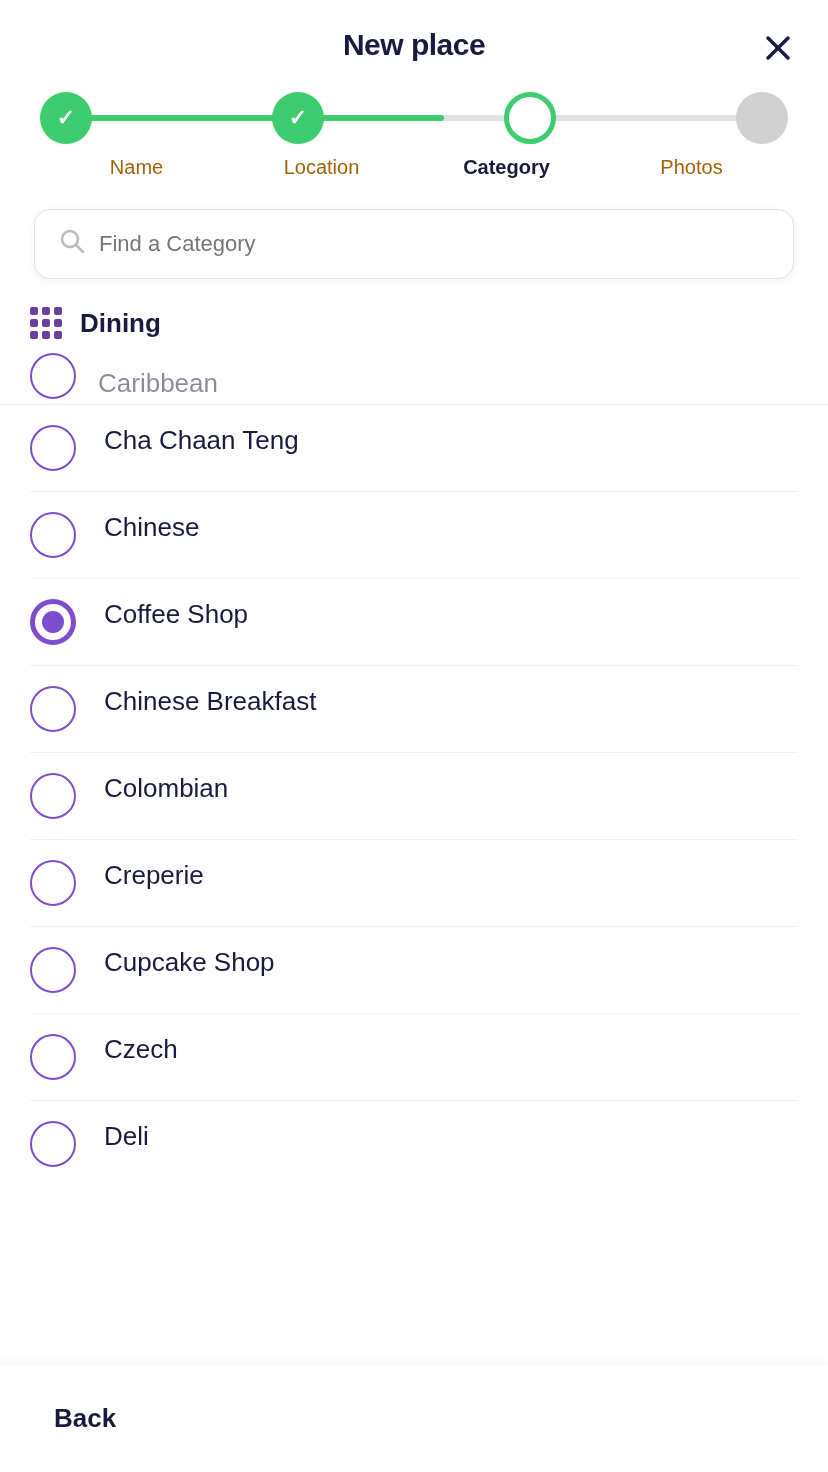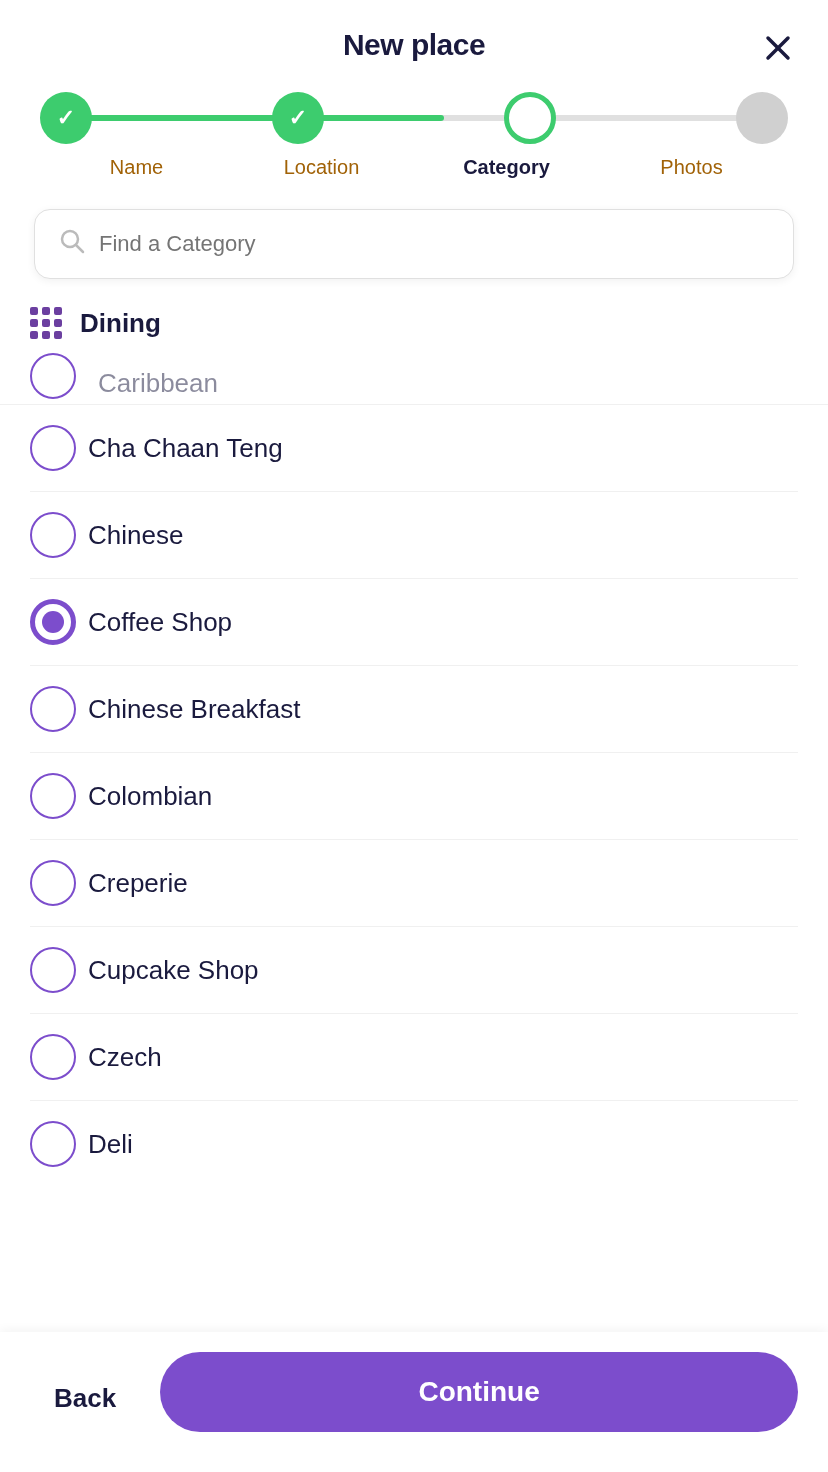--- a/index.html
+++ b/index.html
@@ -195,24 +195,23 @@
       color: #1a1a3e;
     }
 
     
     .list-container {
       padding: 0 30px;
     }
 
     .list-item {
       display: flex;
-      align-items: center;
       padding: 20px 0;
       border-bottom: 1px solid #f0f0f0;
-      gap: 12px;
+      gap: 28px;
       cursor: pointer;
     }
 
     .list-item:last-child {
       border-bottom: none;
     }
 
     .radio-circle {
       width: 46px;
       height: 46px;
@@ -255,23 +254,23 @@
       height: 52px;
     }
 
     
     .footer {
       position: fixed;
       bottom: 0;
       left: 0;
       width: 828px;
       background: #fff;
-      padding: 20px 30px 40px;
-      display: flex;
-      align-items: flex-end;
+      padding: 20px 30px 20px;
+      display: flex;
+      align-items: center;
       gap: 20px;
       box-shadow: 0 -2px 10px rgba(0,0,0,0.05);
     }
 
     .back-btn {
       background: none;
       border: none;
       font-size: 26px;
       font-weight: 800;
       color: #1a1a3e;
@@ -415,14 +414,13 @@
     <div class="radio-circle"></div>
     <span class="item-label">Deli</span>
   </div>
 
 </div>
 
 <div class="spacer"></div>
 
 <div class="footer">
   <button class="back-btn">Back</button>
-  <button class="continue-btn">Continue</button>
 </div>
 
 </body></html>

